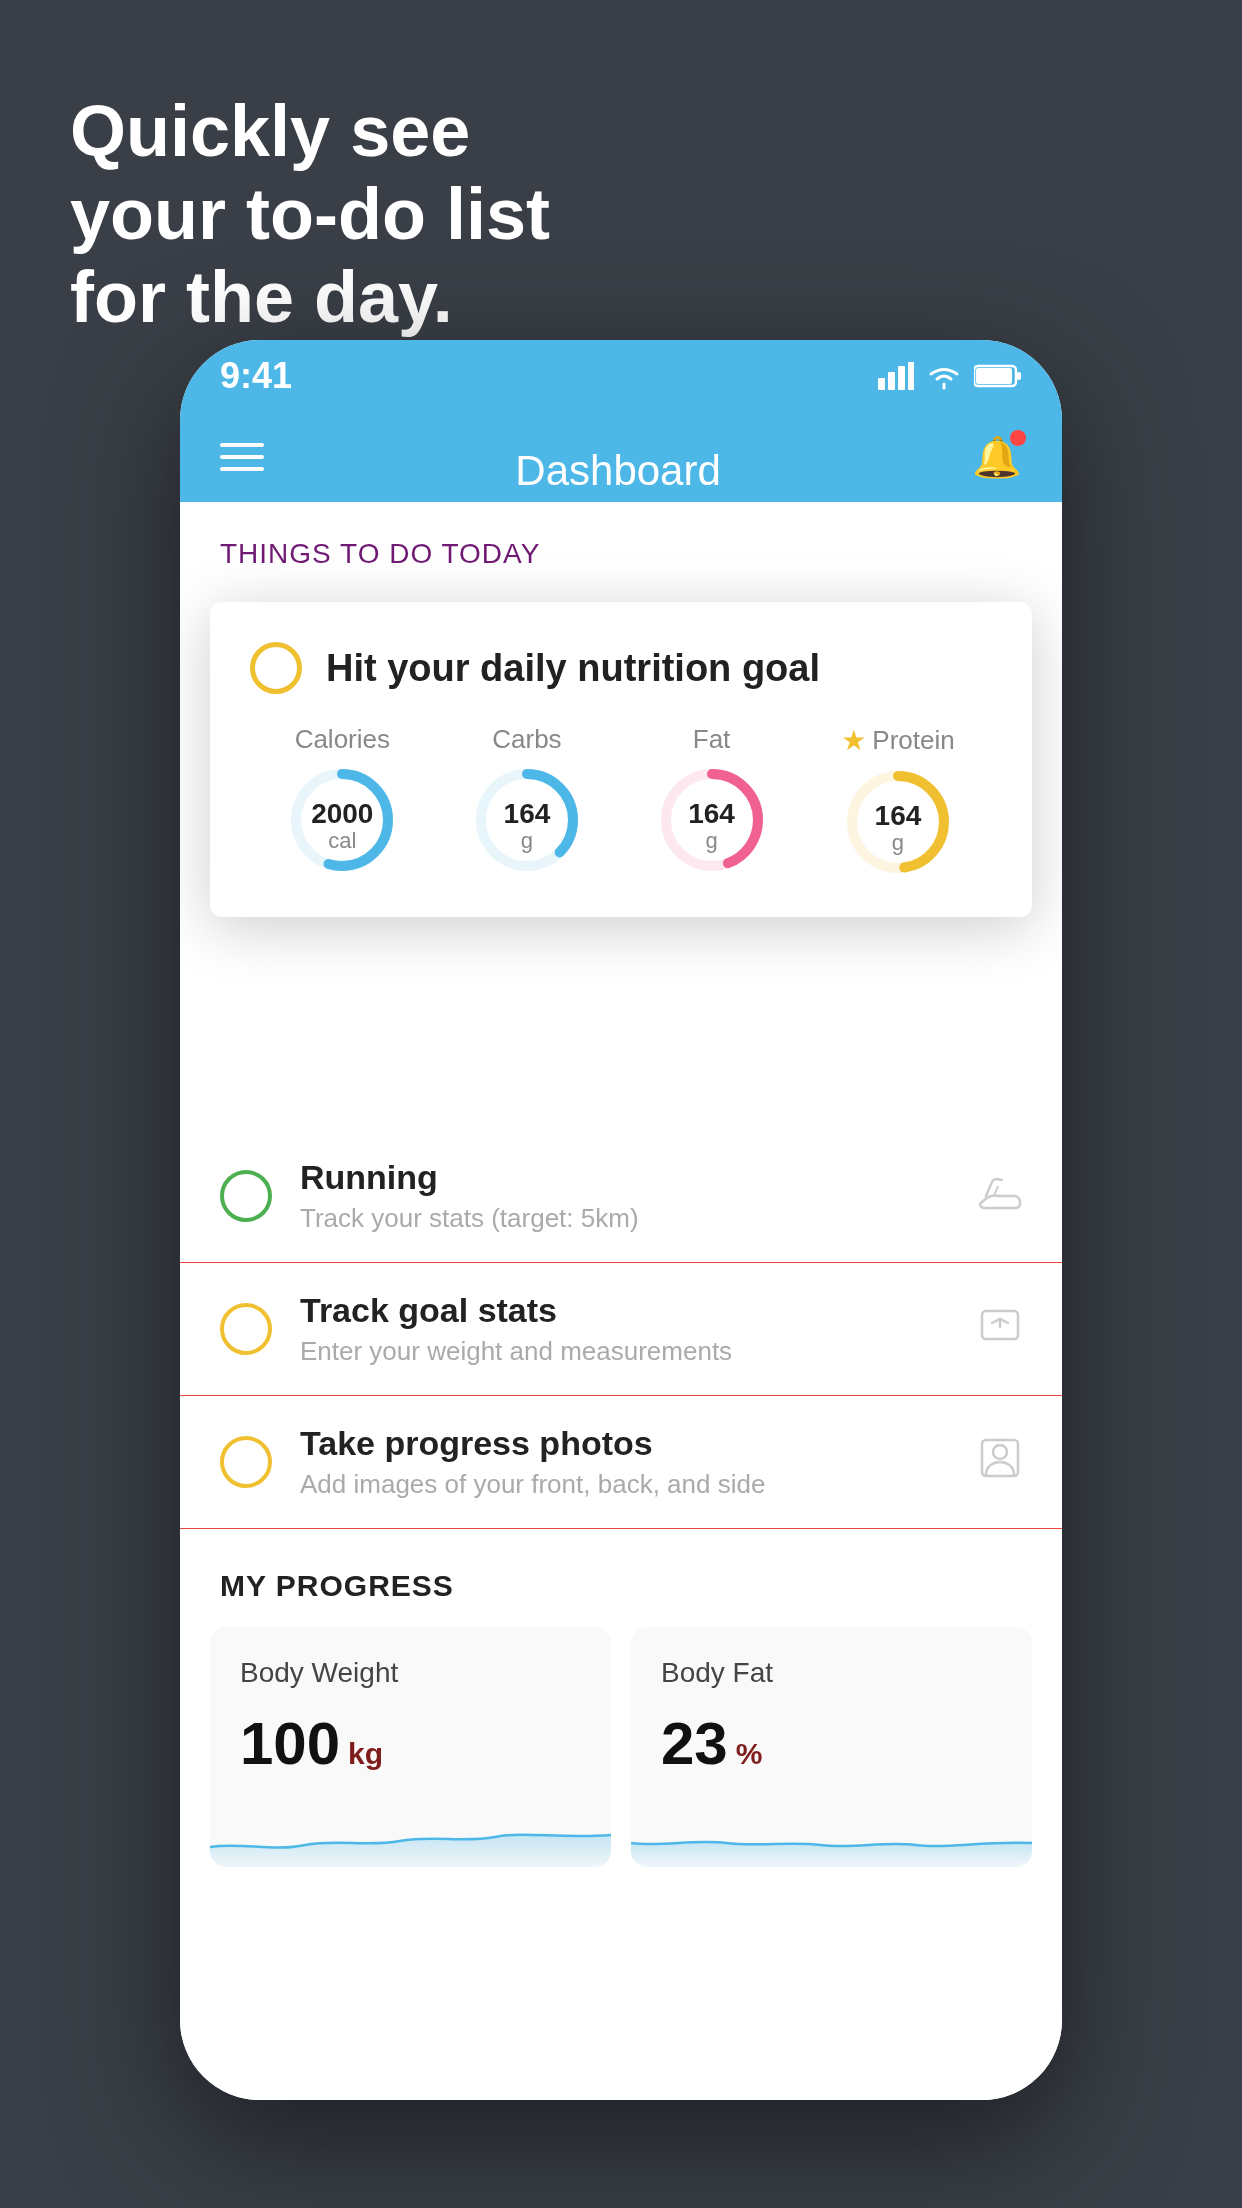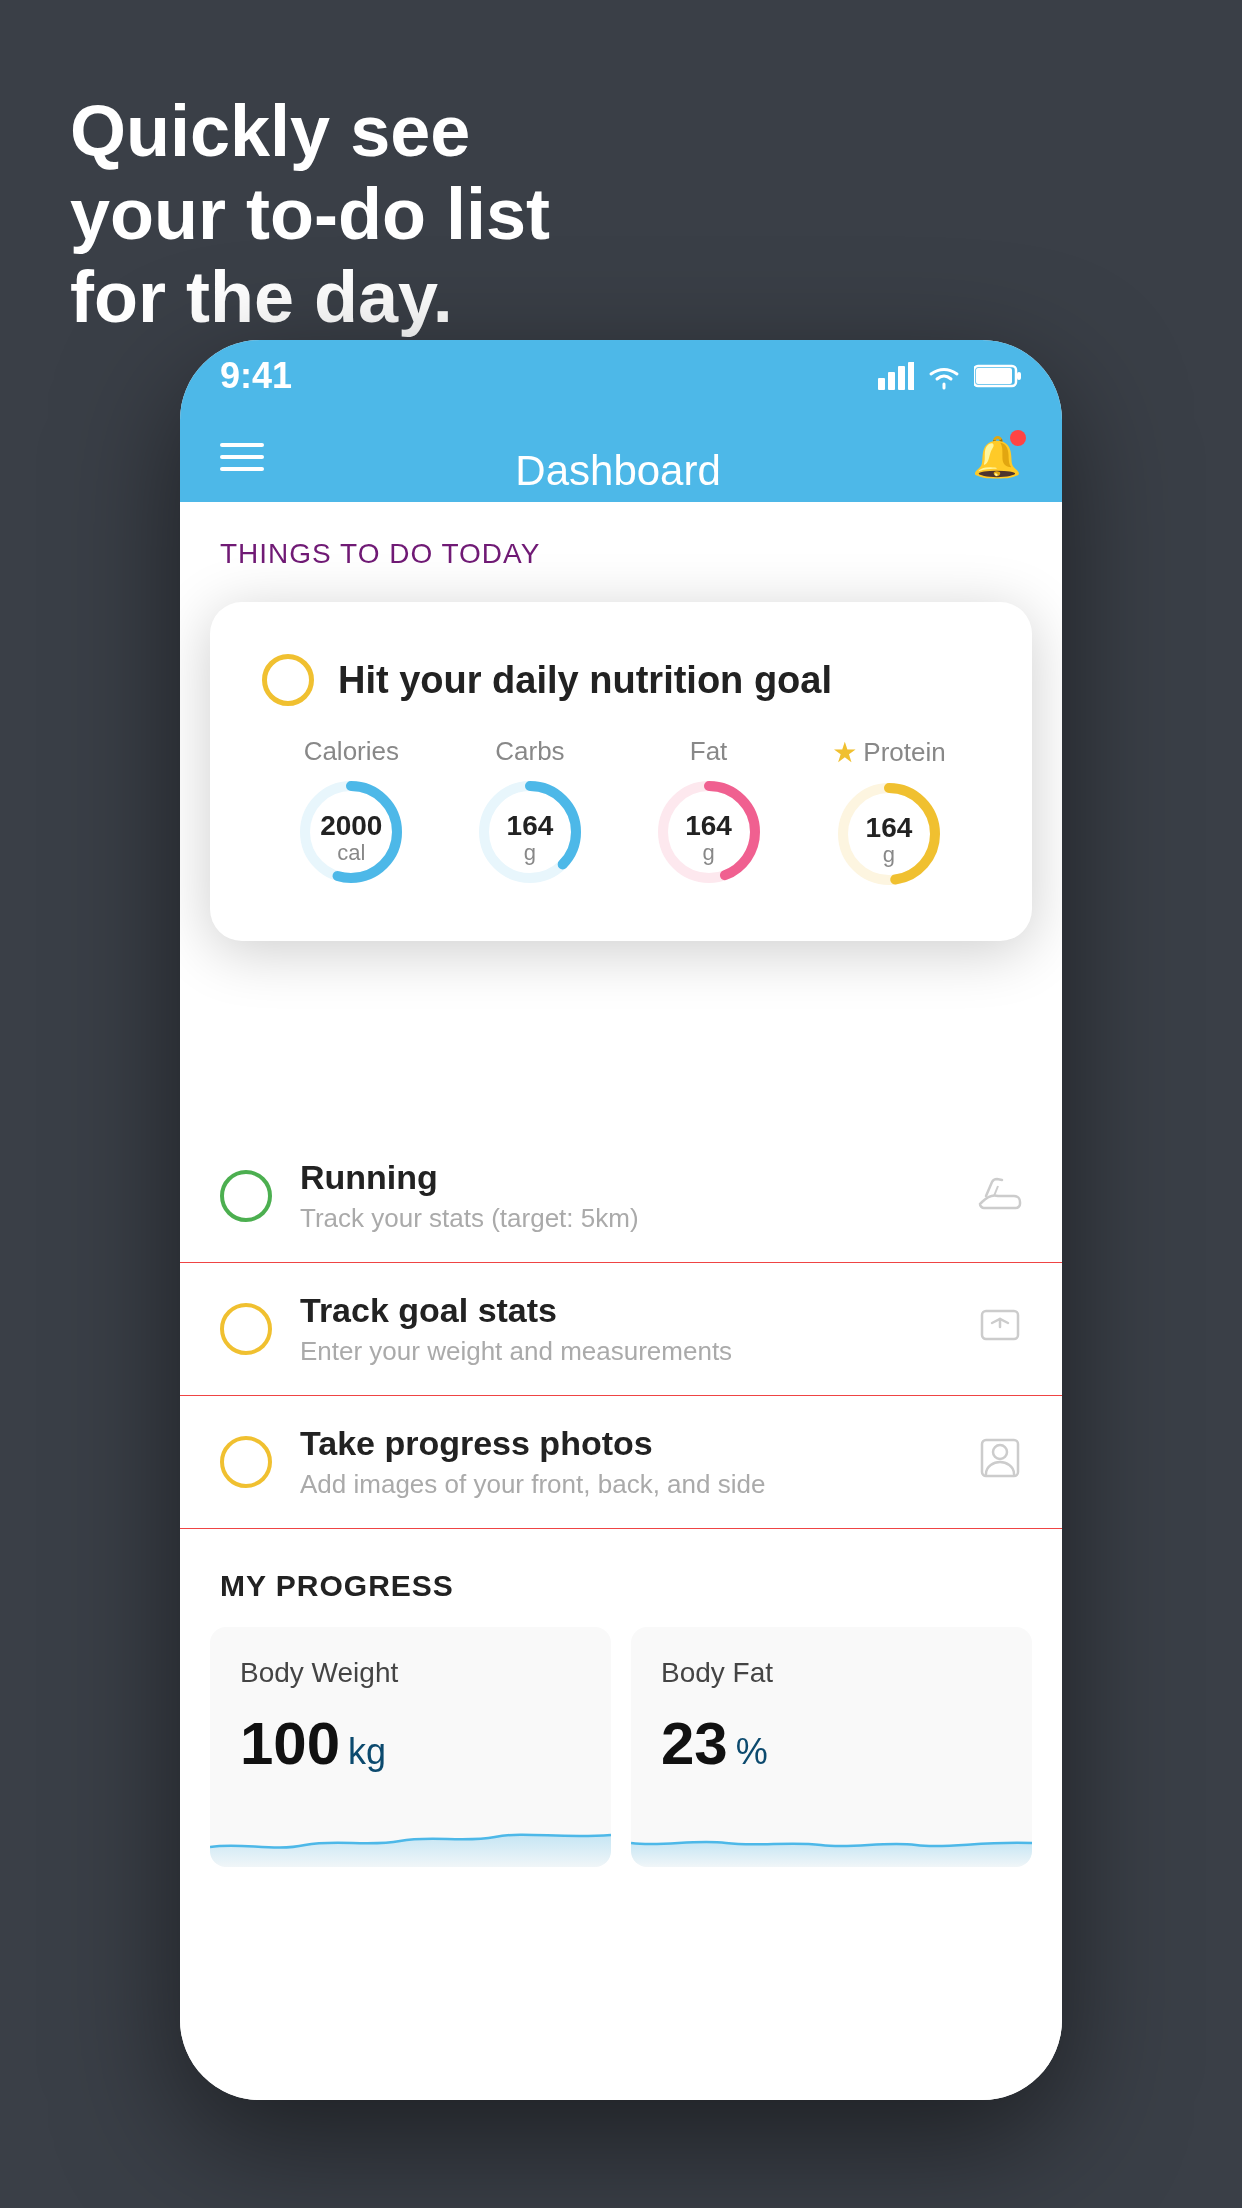--- a/index.html
+++ b/index.html
@@ -130,22 +130,22 @@
       letter-spacing: 1px;
     }
 
     
     .floating-card {
       position: absolute;
       top: 100px;
       left: 30px;
       right: 30px;
       background: #ffffff;
-      border-radius: 32px;
-      padding: 52px;
+      border-radius: 12px;
+      padding: 40px;
       box-shadow: 0 10px 60px rgba(0,0,0,0.2);
       z-index: 10;
     }
 
     .card-title-row {
       display: flex;
       align-items: center;
       gap: 24px;
       margin-bottom: 30px;
     }
@@ -321,22 +321,23 @@
       margin-bottom: 10px;
     }
 
     .progress-value {
       font-size: 60px;
       font-weight: 800;
       color: #111111;
     }
 
     .progress-unit {
-      font-size: 36px;
-      color: #0c4a6e;
+      font-size: 30px;
+      color: #7f1d1d;
+      font-weight: bold;
     }
 
     .wave-chart {
       position: absolute;
       bottom: 0;
       left: 0;
       right: 0;
       height: 70px;
     }
   </style>

